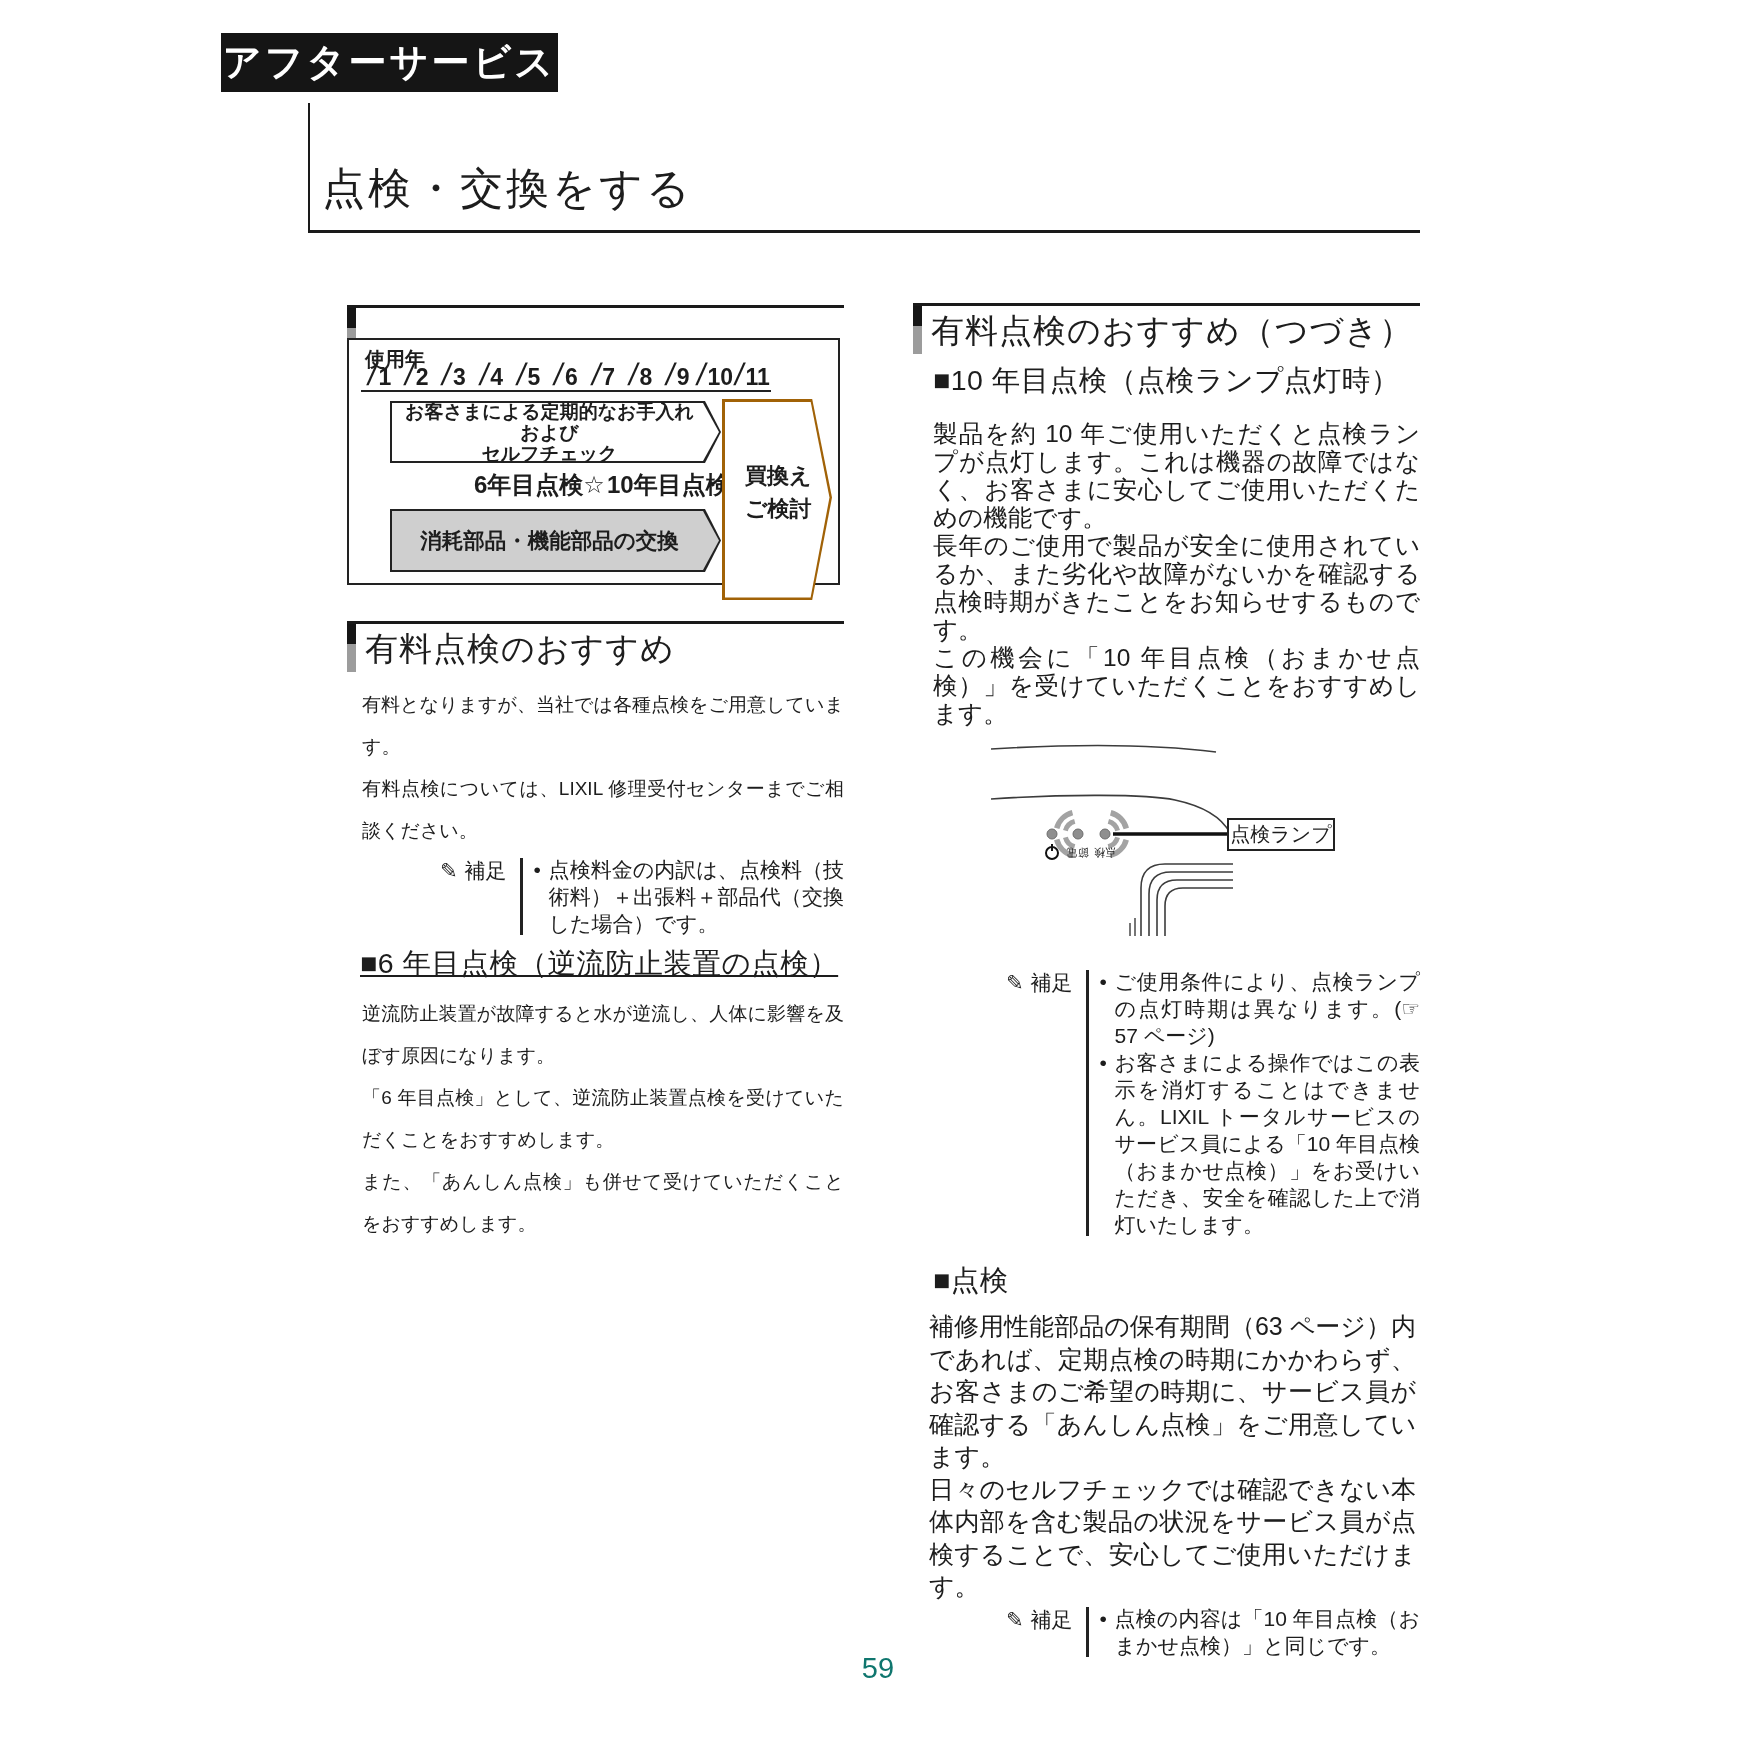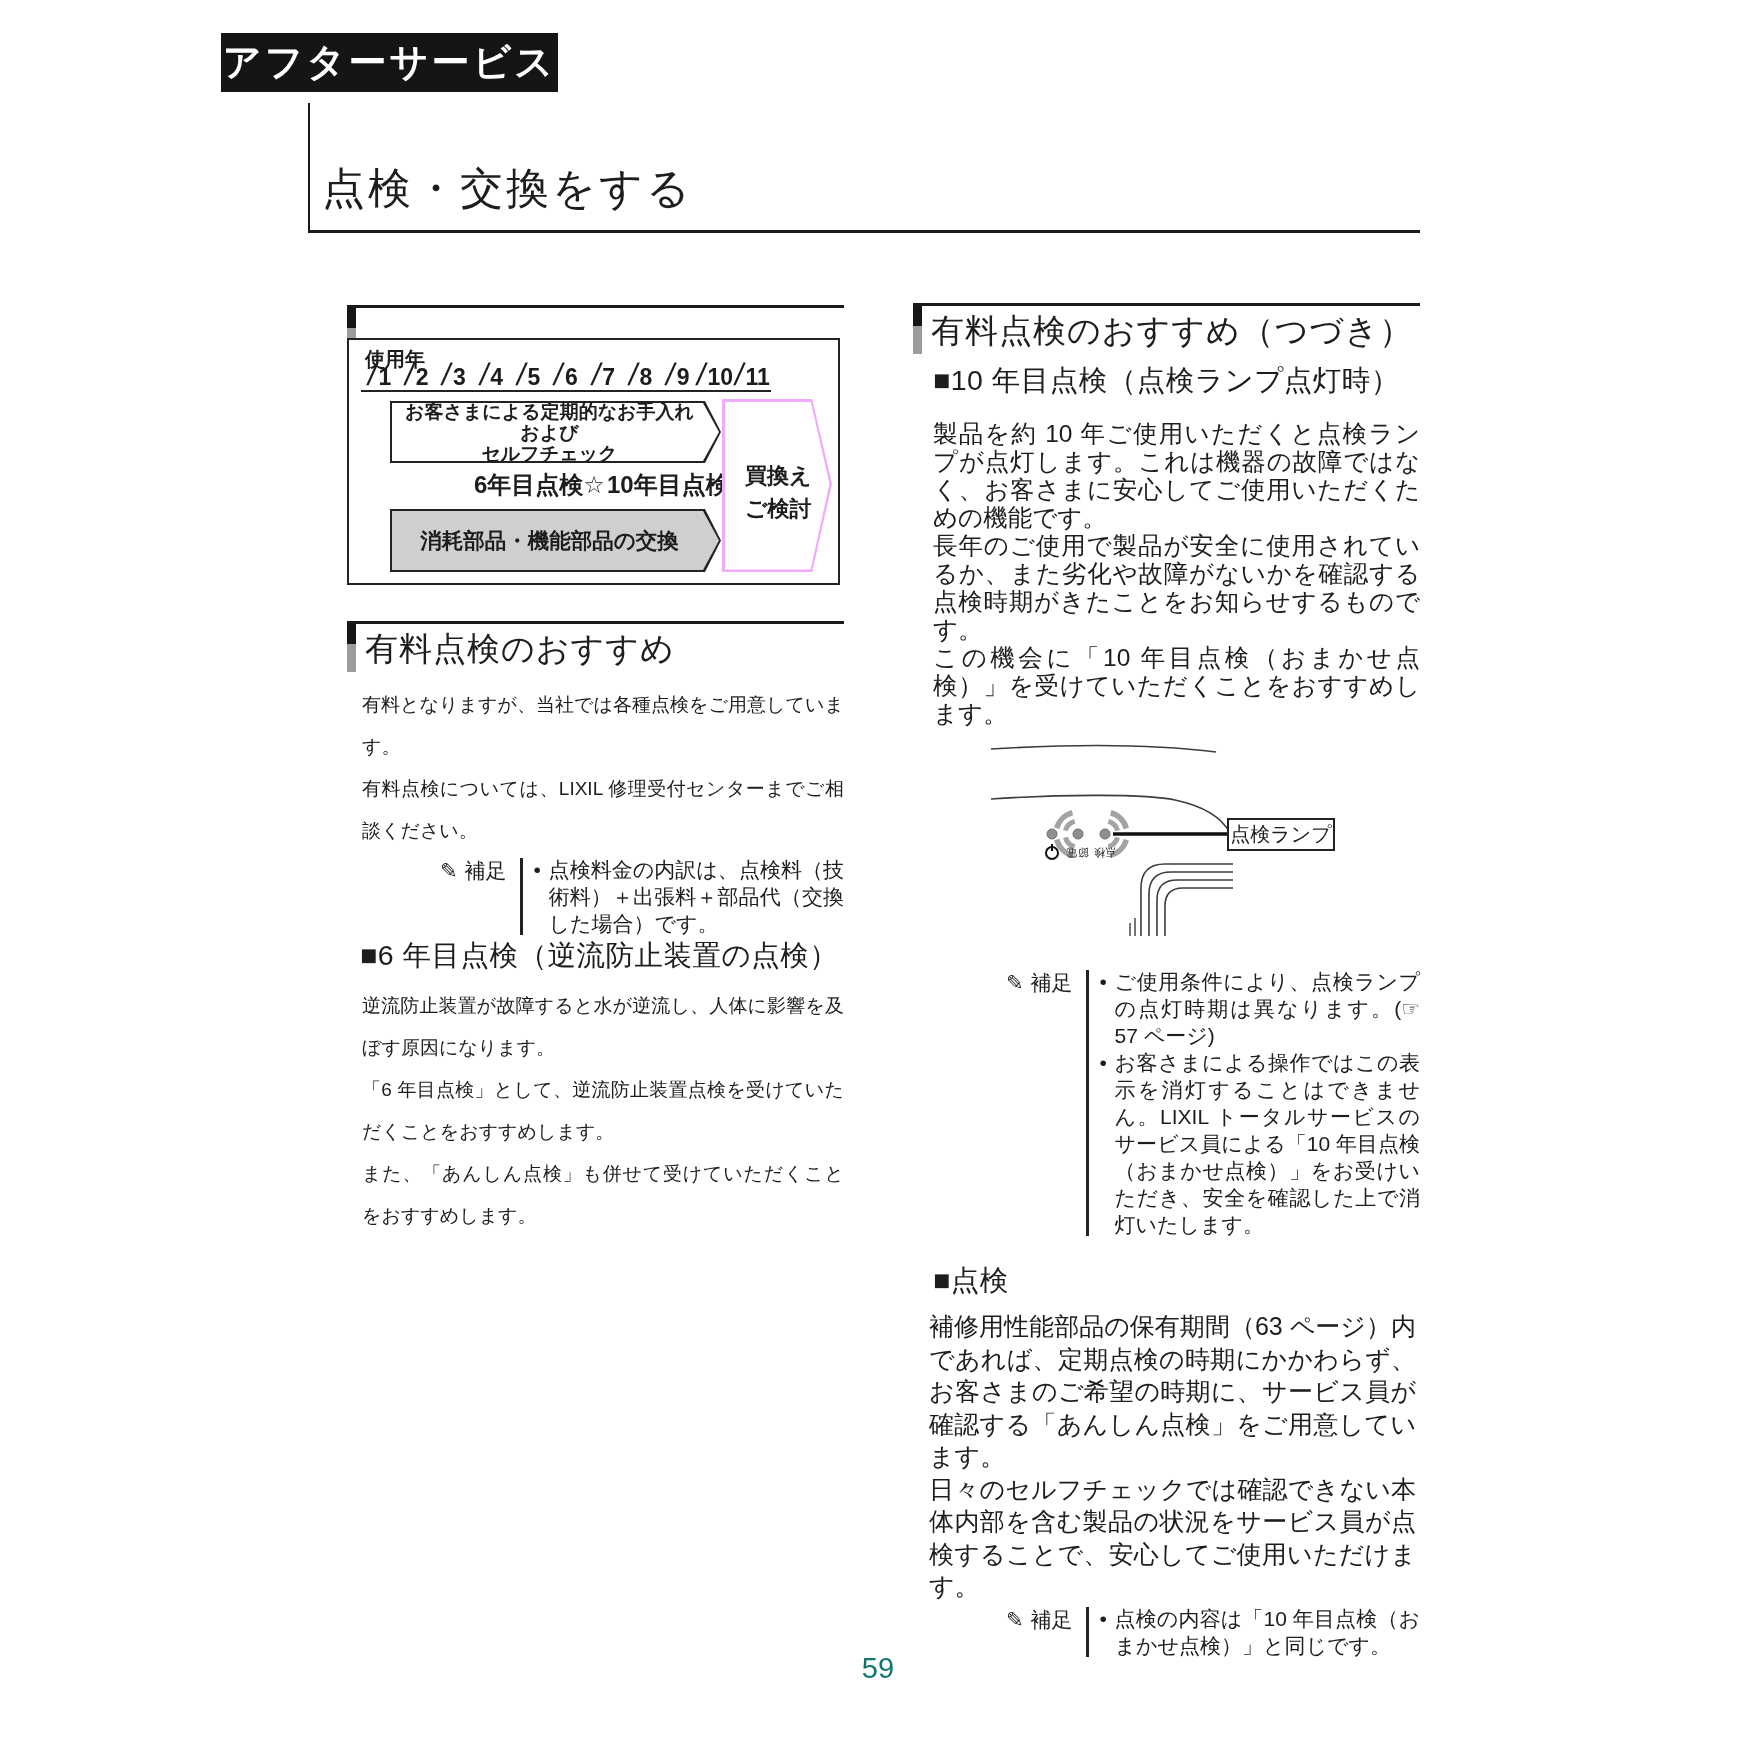--- a/index.html
+++ b/index.html
@@ -94,34 +94,34 @@
     font-weight: 600; text-align: center; padding-right: 12px;
   }
   .care-txt { font-size: 19px; line-height: 21px; }
   .parts-txt { font-size: 21.5px; }
 
   .chk { position: absolute; top: 129px; font-size: 24px; font-weight: 600; }
   .chk6 { left: 125px; }
   .chk10 { left: 258px; }
 
   .pent-o {
-    position: absolute; left: 373px; top: 59px; width: 110px; height: 173px;
-    background: #f0abfc;
+    position: absolute; left: 373px; top: 59px; width: 110px; height: 201px;
+    background: #a16207;
     clip-path: polygon(0 0, 82% 0, 100% 49%, 82% 100%, 0 100%);
   }
   .pent-i {
     position: absolute; inset: 2.5px; background: #fff;
     clip-path: polygon(0 0, 82% 0, 100% 49%, 82% 100%, 0 100%);
   }
   .pent-txt { position: absolute; left: 23px; top: 60px; font-size: 22px; font-weight: 600; line-height: 33px; white-space: pre-line; }
 
   
   .mt-sec2 { margin-top: 36px; }
   .mt-note1 { margin-top: 4px; }
-  .mt-sub6 { margin-left: 13px; }
+  .mt-sub6 { margin-top: 8px; margin-left: 13px; text-decoration: underline; }
   .mt-sub10 { margin-top: 8px; margin-left: 20px; }
   .mt-note2 { margin-top: 20px; }
   .mt-kenten { margin-top: 24px; margin-left: 20px; }
   .mt-note3 { margin-top: 2px; }
 
   
   .lamp-fig { position: relative; margin-top: 8px; height: 212px; }
   .lamp-svg text { font-family: "Liberation Sans", "DejaVu Sans", sans-serif; }
 
   

